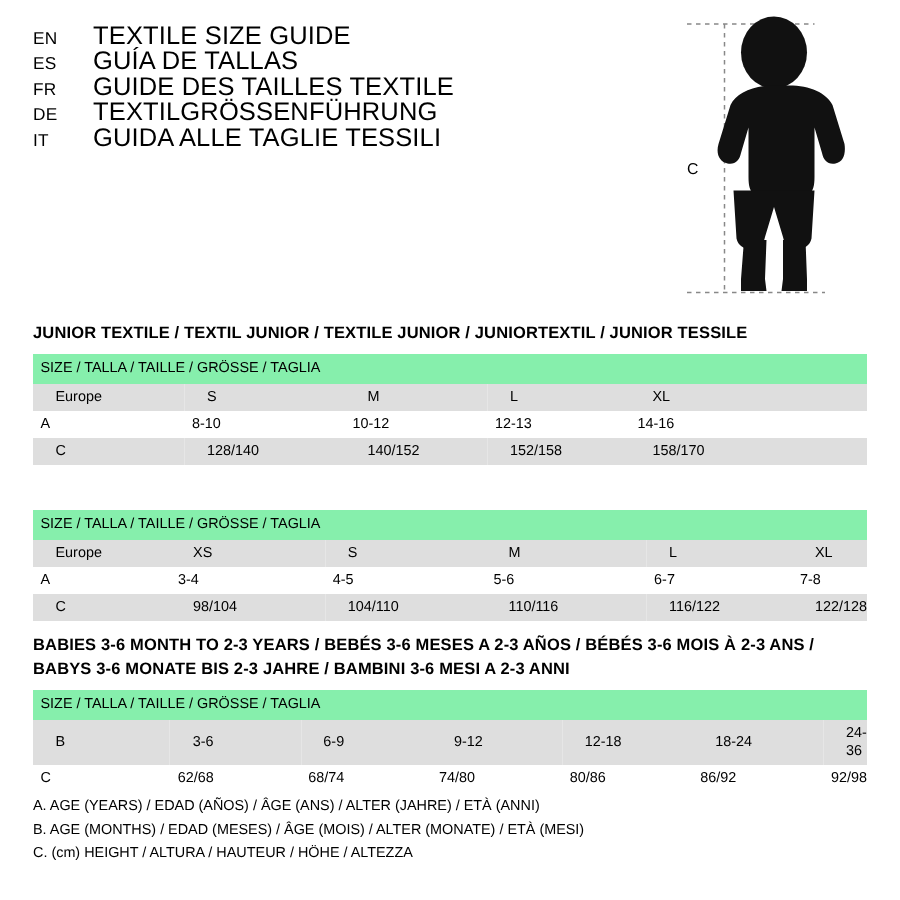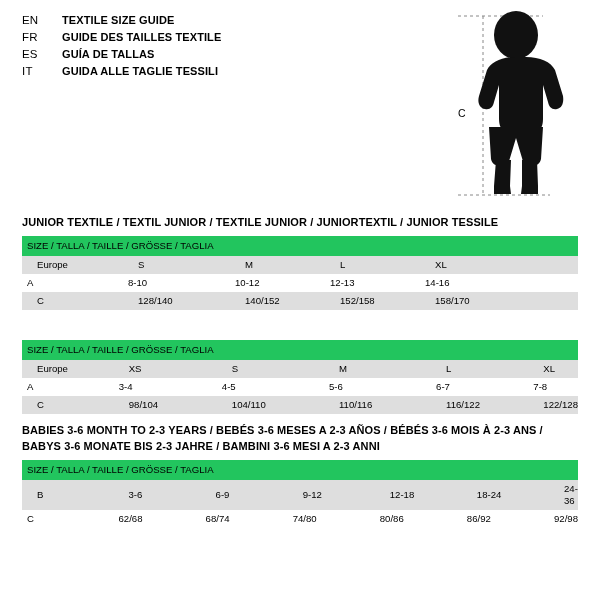--- a/index.html
+++ b/index.html
@@ -32,23 +32,22 @@
     display: flex;
     align-items: baseline;
     height: 17px;
   }
   .header-lang {
     width: 40px;
     font-size: 11.5px;
     letter-spacing: 0.2px;
   }
   .header-title {
-    font-size: 11px;
+    font-size: 17px;
     letter-spacing: 0.1px;
-    font-weight: bold;
   }
 
   
   .figure {
     position: absolute;
     left: 455px;
     top: 8px;
     width: 130px;
     height: 195px;
   }
@@ -74,21 +73,21 @@
     border-collapse: collapse;
     width: 556px;
     font-size: 9.6px;
   }
   table.sizes td {
     padding: 3px 0 3px 5px;
     vertical-align: middle;
     line-height: 12px;
   }
   tr.hdr td {
-    background: #22c55e;
+    background: #86efac;
     font-size: 9.6px;
     padding-top: 4px;
     padding-bottom: 4px;
   }
   tr.shade td {
     background: #dedede;
     padding-left: 15px;
   }
   tr.white td {
     background: #ffffff;
@@ -109,26 +108,30 @@
 <body>
 
 <div class="page">
 
   <div class="header">
     <div class="header-row">
       <span class="header-lang">EN</span>
       <span class="header-title">TEXTILE SIZE GUIDE</span>
     </div>
     <div class="header-row">
+      <span class="header-lang">ES</span>
+      <span class="header-title">GUÍA DE TALLAS</span>
+    </div>
+    <div class="header-row">
       <span class="header-lang">FR</span>
       <span class="header-title">GUIDE DES TAILLES TEXTILE</span>
     </div>
     <div class="header-row">
-      <span class="header-lang">ES</span>
-      <span class="header-title">GUÍA DE TALLAS</span>
+      <span class="header-lang">DE</span>
+      <span class="header-title">TEXTILGRÖSSENFÜHRUNG</span>
     </div>
     <div class="header-row">
       <span class="header-lang">IT</span>
       <span class="header-title">GUIDA ALLE TAGLIE TESSILI</span>
     </div>
   </div>
 
   <div class="figure">
     <svg width="130" height="195" viewBox="0 0 130 195">
 
@@ -238,14 +241,19 @@
       <td>62/68</td>
       <td>68/74</td>
       <td>74/80</td>
       <td>80/86</td>
       <td>86/92</td>
       <td>92/98</td>
     </tr>
   </tbody>
     </table>
 
+  <div class="notes" style="top:530px;">
+    <div>A. AGE (YEARS) / EDAD (AÑOS) / ÂGE (ANS) / ALTER (JAHRE) / ETÀ (ANNI)</div>
+    <div>B. AGE (MONTHS) / EDAD (MESES) / ÂGE (MOIS) / ALTER (MONATE) / ETÀ (MESI)</div>
+    <div>C. (cm) HEIGHT / ALTURA / HAUTEUR / HÖHE / ALTEZZA</div>
+  </div>
 
 </div>
 
 </body></html>

